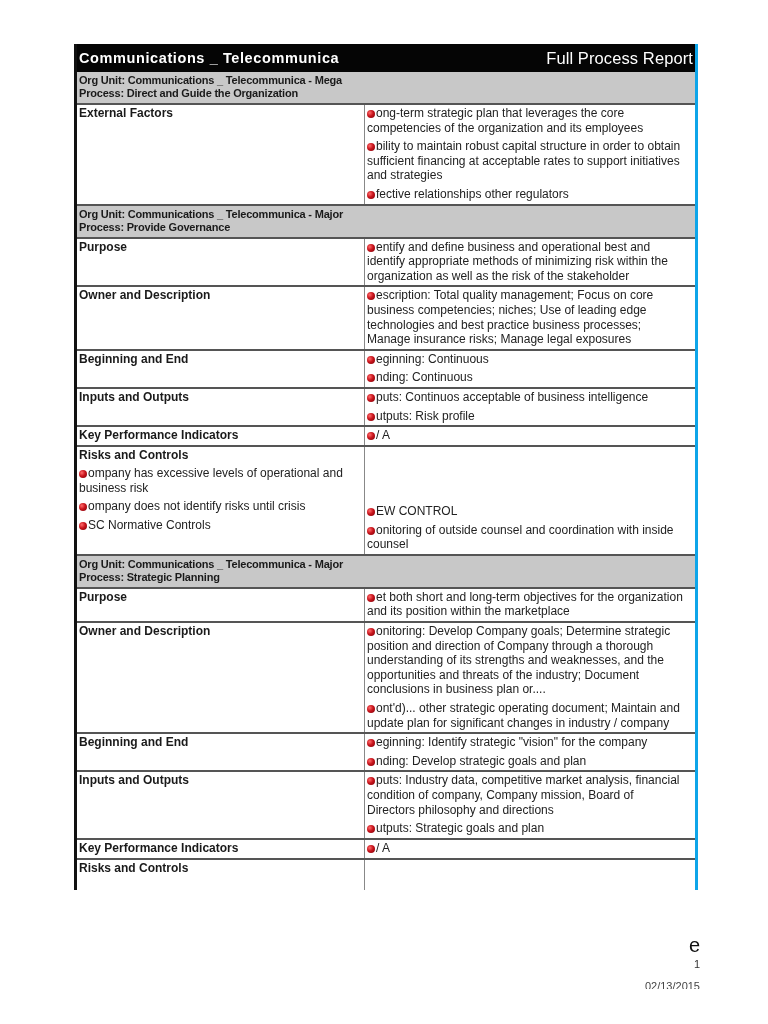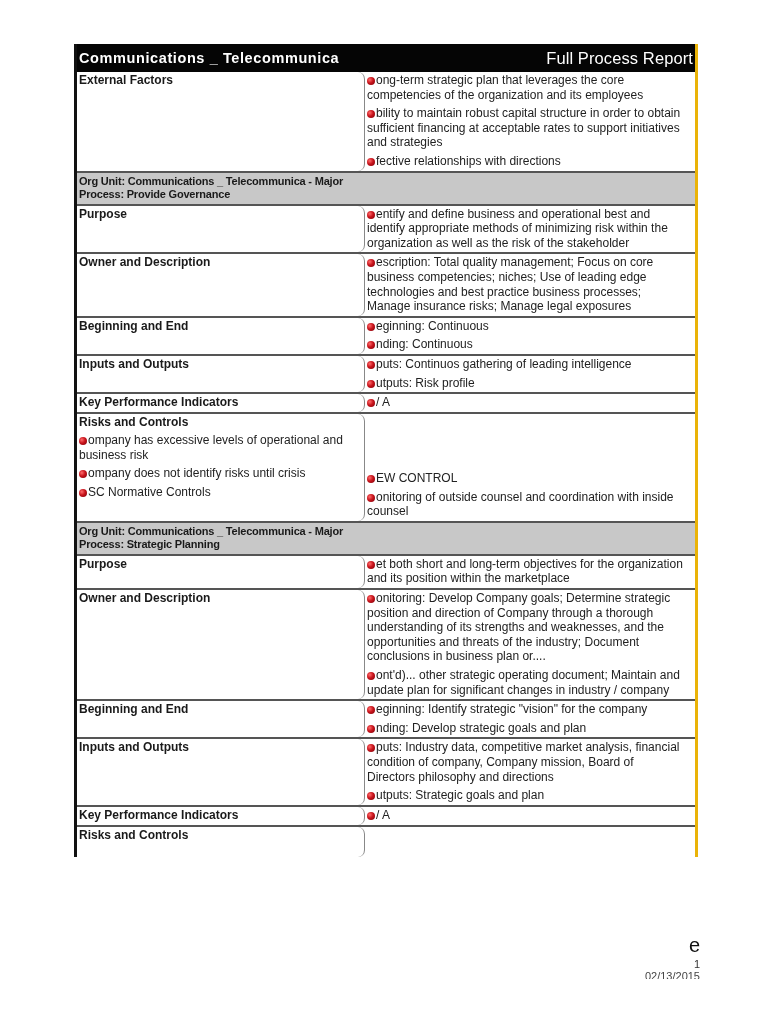--- a/index.html
+++ b/index.html
@@ -14,21 +14,21 @@
     position: relative;
     font-family: "Liberation Sans", sans-serif;
     color: #1a1a1a;
   }
   .report {
     position: absolute;
     left: 74px;
     top: 44px;
     width: 624px;
     border-left: 3px solid #111;
-    border-right: 3px solid #eab308;
+    border-right: 3px solid #0ea5e9;
     box-sizing: border-box;
   }
   .title-bar {
     background: #050505;
     color: #ffffff;
     height: 28px;
     display: flex;
     align-items: center;
     justify-content: space-between;
     padding: 0 2px 0 2px;
@@ -58,21 +58,20 @@
     display: flex;
     border-bottom: 2px solid #555;
   }
   .row.last { border-bottom: none; }
   .label {
     width: 288px;
     flex: 0 0 288px;
     border-right: 1px solid #888;
     padding: 1px 2px 2px 2px;
     box-sizing: border-box;
-    border-radius: 7px;
   }
   .label-title {
     font-weight: bold;
     font-size: 12px;
     line-height: 15px;
   }
   .value {
     flex: 1 1 auto;
     padding: 1px 12px 2px 2px;
     box-sizing: border-box;
@@ -103,41 +102,43 @@
     font-family: "Liberation Sans", sans-serif;
   }
   .footer-e { font-size: 20px; line-height: 22px; color: #111; }
   .footer-page { font-size: 11px; line-height: 12px; color: #333; margin-top: 2px; }
   .footer-date {
     font-size: 11px;
     line-height: 8px;
     height: 7px;
     overflow: hidden;
     color: #444;
-    margin-top: 2px;
+    margin-top: 12px;
   }
 </style>
 </head>
 <body>
 
 <div class="report">
 
   <div class="title-bar">
     <span class="title-left">Communications _ Telecommunica</span>
     <span class="title-right">Full Process Report</span>
   </div>
 
+  <div class="section-header" style="border-top:none;">Org Unit: Communications _ Telecommunica - Mega
+Process: Direct and Guide the Organization</div>
   <div class="row">
     <div class="label">
         <div class="label-title">External Factors</div>
       </div>
     <div class="value">
       <div class="item"><span class="bullet"></span><span>ong-term strategic plan that leverages the core competencies of the organization and its employees</span></div>
       <div class="item"><span class="bullet"></span><span>bility to maintain robust capital structure in order to obtain sufficient financing at acceptable rates to support initiatives and strategies</span></div>
-      <div class="item"><span class="bullet"></span><span>fective relationships with directions</span></div>
+      <div class="item"><span class="bullet"></span><span>fective relationships other regulators</span></div>
     </div>
   </div>
 
   <div class="section-header" style="border-top:none;">Org Unit: Communications _ Telecommunica - Major
 Process: Provide Governance</div>
 
   <div class="row">
     <div class="label">
         <div class="label-title">Purpose</div>
       </div>
@@ -163,21 +164,21 @@
       <div class="item"><span class="bullet"></span><span>eginning: Continuous</span></div>
       <div class="item"><span class="bullet"></span><span>nding:  Continuous</span></div>
     </div>
   </div>
 
   <div class="row">
     <div class="label">
         <div class="label-title">Inputs and Outputs</div>
       </div>
     <div class="value">
-      <div class="item"><span class="bullet"></span><span>puts:  Continuos gathering of leading intelligence</span></div>
+      <div class="item"><span class="bullet"></span><span>puts:  Continuos acceptable of business intelligence</span></div>
       <div class="item"><span class="bullet"></span><span>utputs:  Risk profile</span></div>
     </div>
   </div>
 
   <div class="row">
     <div class="label">
         <div class="label-title">Key Performance Indicators</div>
       </div>
     <div class="value">
       <div class="item"><span class="bullet"></span><span>/ A</span></div>

